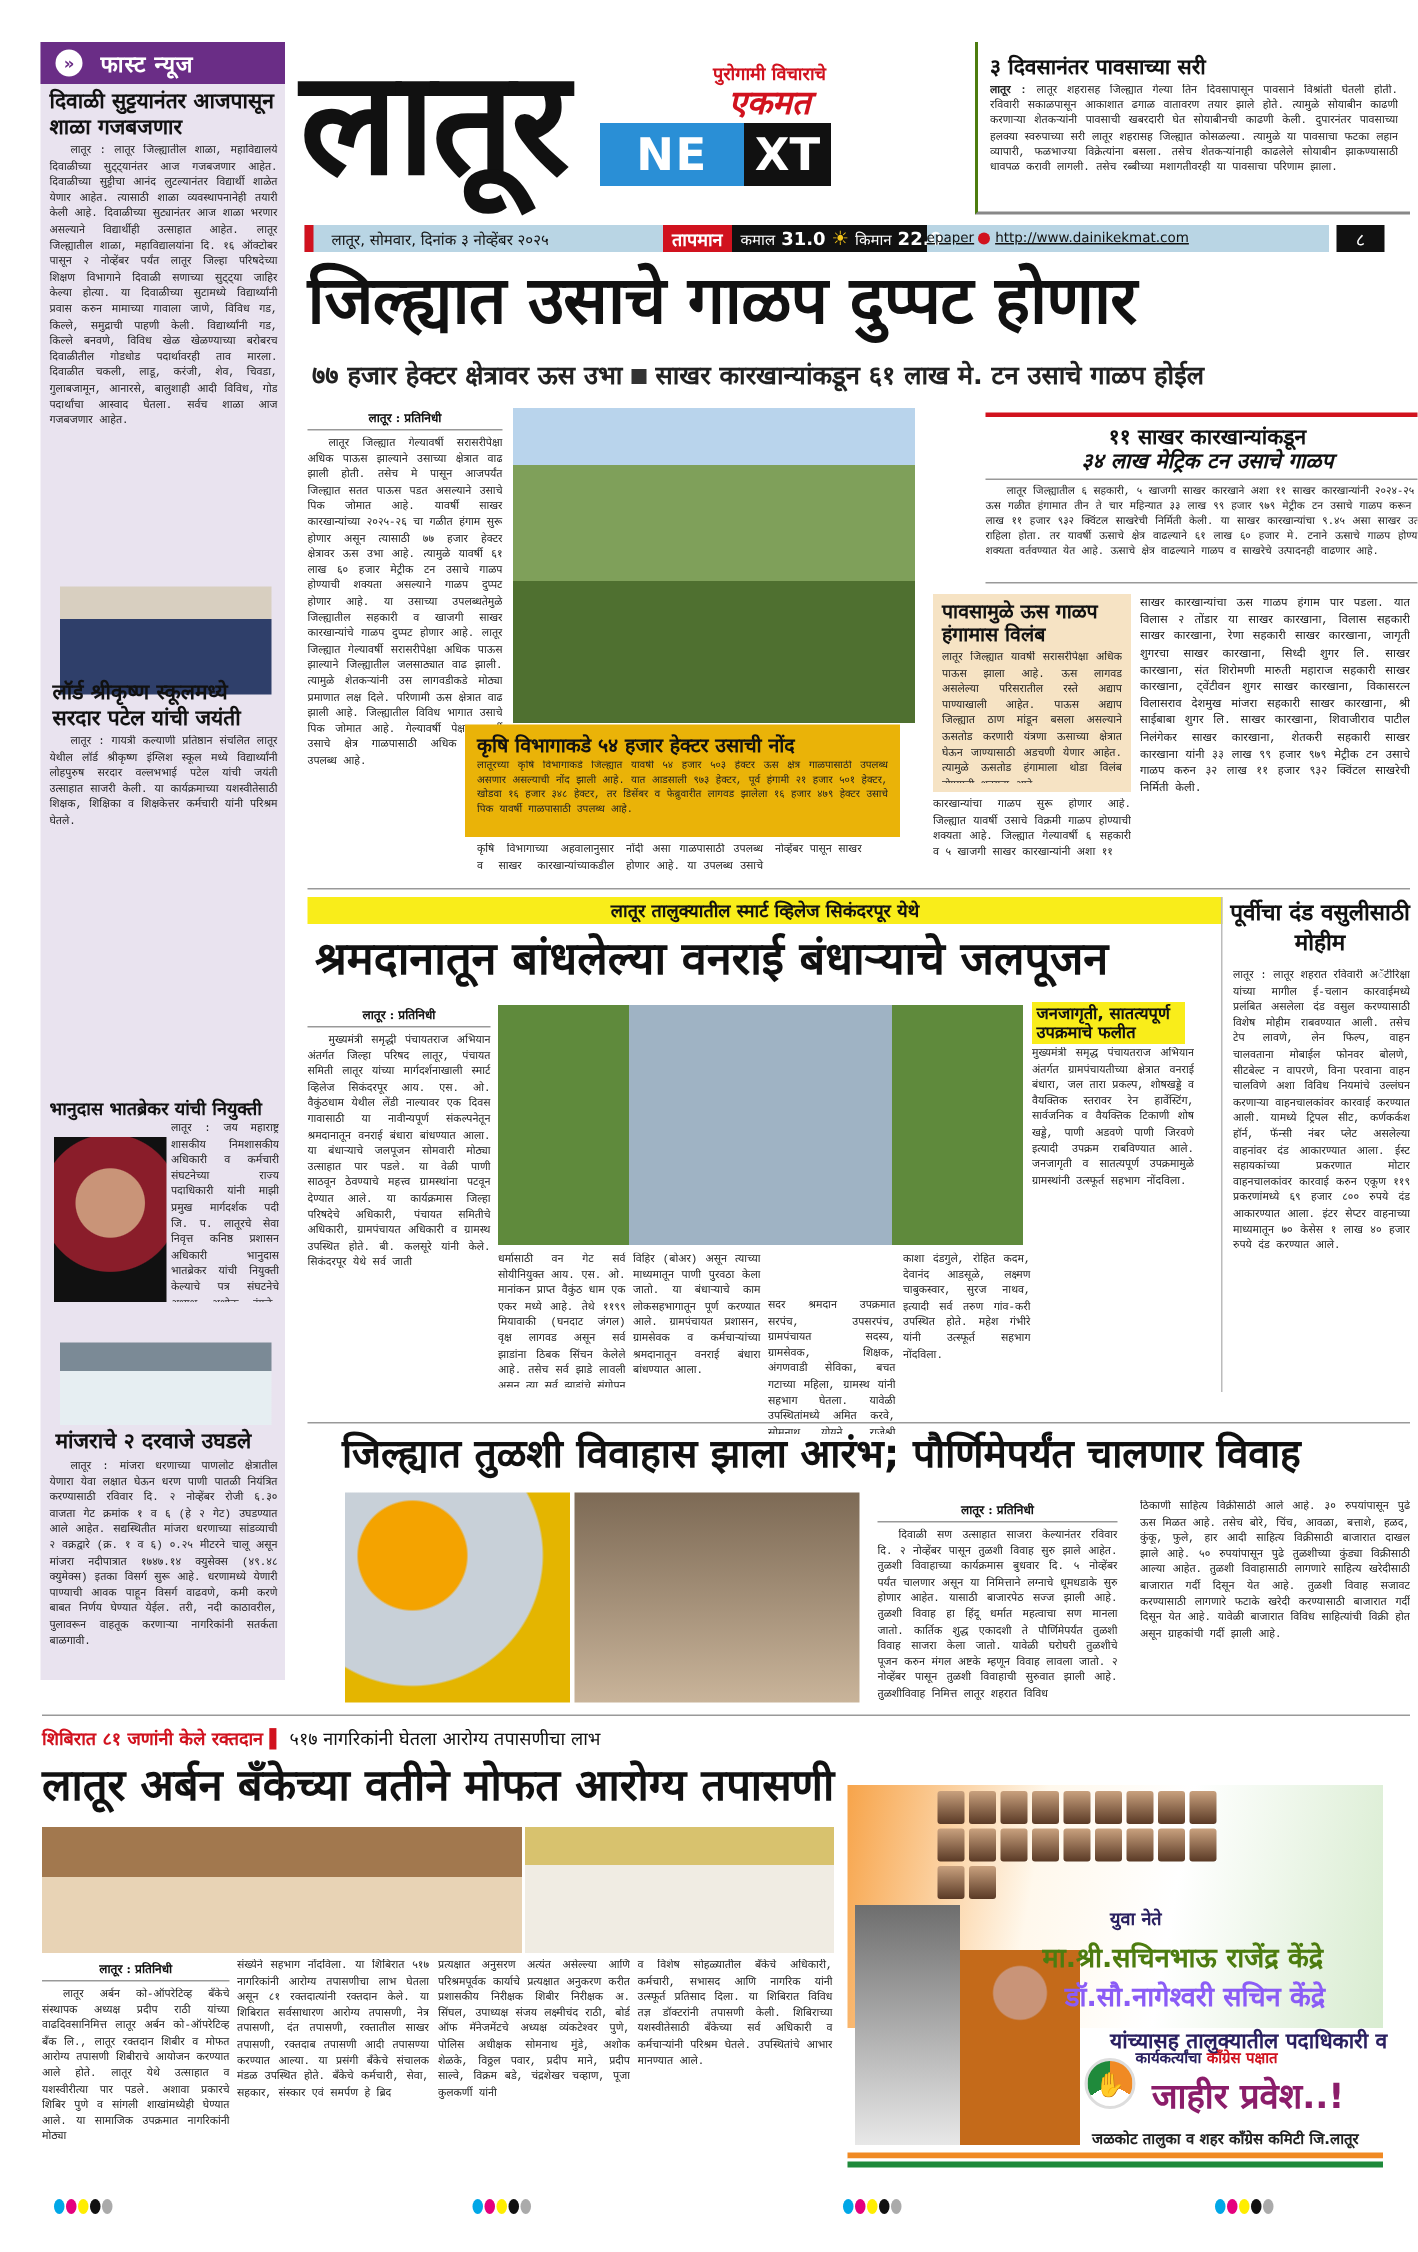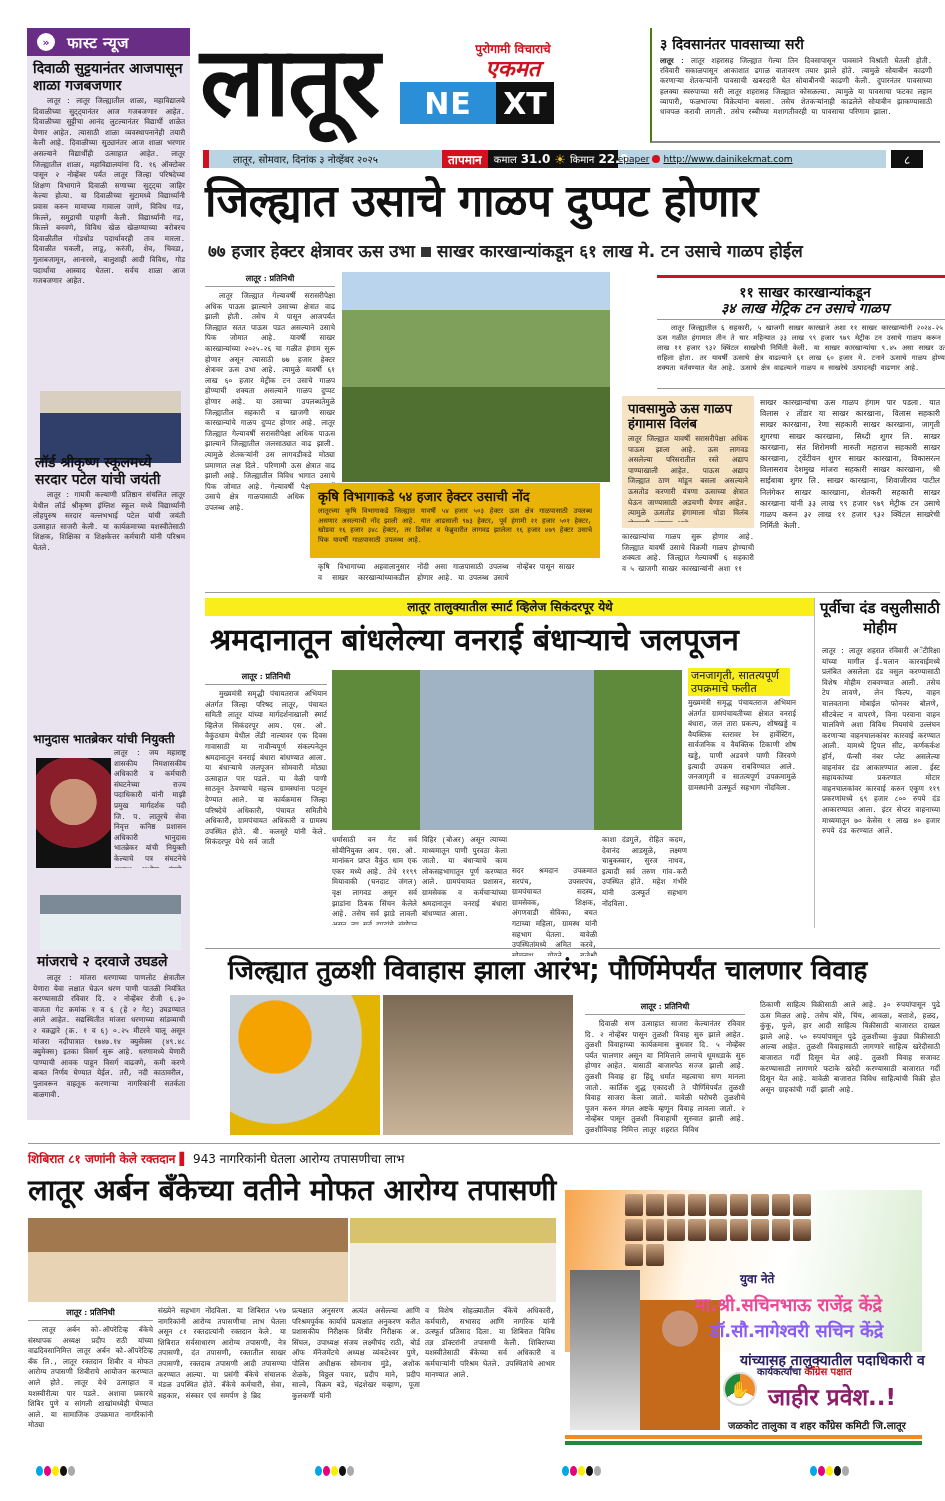--- a/index.html
+++ b/index.html
@@ -26,21 +26,21 @@
   #next-logo .dark { background: #111; width: 58px; color: #fff; font-size: 30px; font-weight: 900; display: flex; align-items: center; justify-content: center; }
 
   
   #weather-box { left: 650px; top: 28px; width: 290px; height: 115px; border-left: 2px solid #4d7c0f; border-bottom: 2px solid #888; padding: 6px 8px; }
   #weather-box h3 { font-size: 14px; font-weight: bold; margin-bottom: 3px; }
   #weather-box .body-text { font-size: 7.2px; line-height: 10.2px; }
 
   
   #datebar { left: 203px; top: 150px; width: 683px; height: 18px; background: #b9d5e4; display: flex; align-items: center; }
   #datebar .red { width: 6px; height: 18px; background: #d1121e; }
-  #datebar .date { font-size: 10px; padding-left: 24px; width: 230px; }
+  #datebar .date { font-size: 10px; padding-left: 12px; width: 230px; }
   #datebar .temp-label { background: #d1121e; color: #fff; font-weight: bold; font-size: 12px; padding: 0 6px; height: 18px; display: flex; align-items: center; margin-left: 3px; }
   #datebar .temp-body { background: #111; color: #fff; font-size: 10px; height: 18px; display: flex; align-items: center; padding: 0 6px; gap: 4px; width: 130px; }
   #datebar .temp-body b { font-size: 12px; }
   #datebar .sun { color: #f5c518; font-size: 13px; }
   #datebar .epaper { font-size: 9px; display: flex; align-items: center; gap: 3px; text-decoration: underline; }
   #datebar .epaper .dot { width: 8px; height: 8px; border-radius: 50%; background: #d1121e; display: inline-block; }
   #pageno { left: 891px; top: 150px; width: 32px; height: 18px; background: #111; color: #fff; font-size: 12px; display: flex; align-items: center; justify-content: center; }
 
   
   .headline { font-weight: 900; color: #111; white-space: nowrap; }
@@ -55,36 +55,36 @@
   #caption-box h4 { font-size: 13px; font-weight: bold; margin-bottom: 2px; }
   #caption-box .body-text { font-size: 6.8px; line-height: 9.5px; }
 
   #sugar-box { left: 645px; top: 275px; width: 296px; margin-left: 12px; }
   #sugar-box h3 { text-align: center; font-size: 14px; line-height: 16px; font-weight: bold; margin-top: 6px; }
   #rain-box { left: 622px; top: 396px; width: 132px; height: 132px; background: #f6e3c4; padding: 5px 6px; }
   #rain-box h4 { font-size: 13px; font-weight: bold; line-height: 15px; margin-bottom: 3px; }
 
   #yellow-kicker { left: 205px; top: 598px; width: 610px; height: 18px; background: #f9ed1a; text-align: center; font-size: 12px; font-weight: bold; line-height: 18px; }
   #story2-headline { left: 210px; top: 620px; font-size: 30px; line-height: 40px; }
-  #jan-kicker { left: 688px; top: 668px; width: 102px; background: #f9ed1a; font-size: 11px; font-weight: normal; line-height: 13px; padding: 1px 3px; }
+  #jan-kicker { left: 688px; top: 668px; width: 102px; background: #f9ed1a; font-size: 11px; font-weight: bold; line-height: 13px; padding: 1px 3px; }
   #fine-head { left: 820px; top: 598px; width: 120px; text-align: center; font-size: 15px; font-weight: bold; line-height: 20px; }
 
   #story3-headline { left: 228px; top: 952px; font-size: 26px; line-height: 36px; }
   #blood-kicker { left: 28px; top: 1150px; font-size: 12px; font-weight: bold; }
   #blood-kicker .red { color: #d1121e; }
   #story4-headline { left: 28px; top: 1170px; font-size: 29px; line-height: 40px; }
 
   .hr { height: 1px; background: #999; }
 
   
   #ad { left: 565px; top: 1190px; width: 357px; height: 162px; background: linear-gradient(100deg, #f7a44a 0%, #fff8ec 35%, #ffffff 60%, #d8ecd0 100%); overflow: hidden; }
   #ad .faces { display: flex; gap: 3px; padding: 4px 0 0 60px; flex-wrap: wrap; width: 250px; }
   #ad .face { width: 18px; height: 22px; background: linear-gradient(#c9a17e, #5a3a26); border-radius: 2px; }
   #ad-kicker { left: 740px; top: 1270px; font-size: 12px; font-weight: bold; color: #2a2060; }
-  #ad-name1 { left: 695px; top: 1292px; font-size: 18px; font-weight: 900; color: #ec4899; }
+  #ad-name1 { left: 695px; top: 1292px; font-size: 18px; font-weight: 900; color: #4d7c0f; }
   #ad-name2 { left: 710px; top: 1318px; font-size: 18px; font-weight: 900; color: #8b5cf6; }
   #ad-line3 { left: 740px; top: 1350px; font-size: 14px; font-weight: bold; color: #2a2060; }
   #ad-line4 { left: 757px; top: 1364px; font-size: 10px; font-weight: bold; color: #2a2060; }
   #ad-line4 .red { color: #d1121e; }
   #ad-cta { left: 768px; top: 1380px; font-size: 23px; font-weight: 900; color: #8b1d6a; }
   #ad-footer { left: 728px; top: 1418px; font-size: 10px; font-weight: bold; color: #222; }
   #ad-hand { left: 723px; top: 1372px; width: 34px; height: 34px; border-radius: 50%; background: conic-gradient(#f08a24 0 33%, #fff 33% 66%, #1f8a3b 66% 100%); border: 2px solid #ddd; display: flex; align-items: center; justify-content: center; font-size: 16px; }
   #ad-stripes { left: 565px; top: 1435px; width: 357px; height: 12px; }
   #ad-stripes .o { height: 4px; background: #f08a24; }
   #ad-stripes .w { height: 2px; background: #fff; }
@@ -215,21 +215,21 @@
 <div class="abs photo" style="left:383px; top:995px; width:190px; height:140px; background:linear-gradient(#7d6a55, #c9b49a);"></div>
 <div class="abs" style="left:585px; top:1000px; width:160px;">
   <div class="byline">लातूर : प्रतिनिधी</div>
   <div class="body-text" style="height:122px;"><span class="indent"></span><span>दिवाळी सण उत्साहात साजरा केल्यानंतर रविवार दि. २ नोव्हेंबर पासून तुळशी विवाह सुरु झाले आहेत. तुळशी विवाहाच्या कार्यक्रमास बुधवार दि. ५ नोव्हेंबर पर्यंत चालणार असून या निमित्ताने लग्नाचे धूमधडाके सुरु होणार आहेत. यासाठी बाजारपेठ सज्ज झाली आहे. तुळशी विवाह हा हिंदू धर्मात महत्वाचा सण मानला जातो. कार्तिक शुद्ध एकादशी ते पौर्णिमेपर्यंत तुळशी विवाह साजरा केला जातो. यावेळी घरोघरी तुळशीचे पूजन करुन मंगल अष्टके म्हणून विवाह लावला जातो. २ नोव्हेंबर पासून तुळशी विवाहाची सुरुवात झाली आहे. तुळशीविवाह निमित्त लातूर शहरात विविध</span></div>
 </div>
 <div class="abs body-text" style="left:760px; top:1000px; width:180px; height:138px;">ठिकाणी साहित्य विक्रीसाठी आले आहे. ३० रुपयांपासून पुढे ऊस मिळत आहे. तसेच बोरे, चिंच, आवळा, बत्ताशे, हळद, कुंकू, फुले, हार आदी साहित्य विक्रीसाठी बाजारात दाखल झाले आहे. ५० रुपयांपासून पुढे तुळशीच्या कुंड्या विक्रीसाठी आल्या आहेत. तुळशी विवाहासाठी लागणारे साहित्य खरेदीसाठी बाजारात गर्दी दिसून येत आहे. तुळशी विवाह सजावट करण्यासाठी लागणारे फटाके खरेदी करण्यासाठी बाजारात गर्दी दिसून येत आहे. यावेळी बाजारात विविध साहित्यांची विक्री होत असून ग्राहकांची गर्दी झाली आहे.</div>
 
 <div class="abs hr" style="left:28px; top:1143px; width:912px;"></div>
 
 <div class="abs" id="blood-kicker">
-  <span class="red">शिबिरात ८१ जणांनी केले रक्तदान</span> <span style="color:#d1121e;">▌</span> <span style="font-weight:normal;">943 नागरिकांनी घेतला आरोग्य तपासणीचा लाभ</span>
+  <span class="red">शिबिरात ८१ जणांनी केले रक्तदान</span> <span style="color:#d1121e;">▌</span> <span style="font-weight:normal;">५१७ नागरिकांनी घेतला आरोग्य तपासणीचा लाभ</span>
 </div>
 <div class="abs headline" id="story4-headline">लातूर अर्बन बँकेच्या वतीने मोफत आरोग्य तपासणी</div>
 
 <div class="abs photo" style="left:28px; top:1218px; width:320px; height:84px; background:linear-gradient(#a2784e 0 40%, #e8d3b5 40%);"></div>
 <div class="abs photo" style="left:350px; top:1218px; width:206px; height:84px; background:linear-gradient(#d8c26e 0 30%, #f0ece3 30%);"></div>
 <div class="abs" style="left:28px; top:1306px; width:125px;">
   <div class="byline">लातूर : प्रतिनिधी</div>
   <div class="body-text" style="height:130px;"><span class="indent"></span><span>लातूर अर्बन को-ऑपरेटिव्ह बँकेचे संस्थापक अध्यक्ष प्रदीप राठी यांच्या वाढदिवसानिमित्त लातूर अर्बन को-ऑपरेटिव्ह बँक लि., लातूर रक्तदान शिबीर व मोफत आरोग्य तपासणी शिबीराचे आयोजन करण्यात आले होते. लातूर येथे उत्साहात व यशस्वीरीत्या पार पडले. अशावा प्रकारचे शिबिर पुणे व सांगली शाखांमध्येही घेण्यात आले. या सामाजिक उपक्रमात नागरिकांनी मोठ्या</span></div>
 </div>
 <div class="abs body-text" style="left:158px; top:1306px; width:128px; height:146px;">संख्येने सहभाग नोंदविला. या शिबिरात ५१७ नागरिकांनी आरोग्य तपासणीचा लाभ घेतला असून ८१ रक्तदात्यांनी रक्तदान केले. या शिबिरात सर्वसाधारण आरोग्य तपासणी, नेत्र तपासणी, दंत तपासणी, रक्तातील साखर तपासणी, रक्तदाब तपासणी आदी तपासण्या करण्यात आल्या. या प्रसंगी बँकेचे संचालक मंडळ उपस्थित होते. बँकेचे कर्मचारी, सेवा, सहकार, संस्कार एवं समर्पण हे ब्रिद</div>

